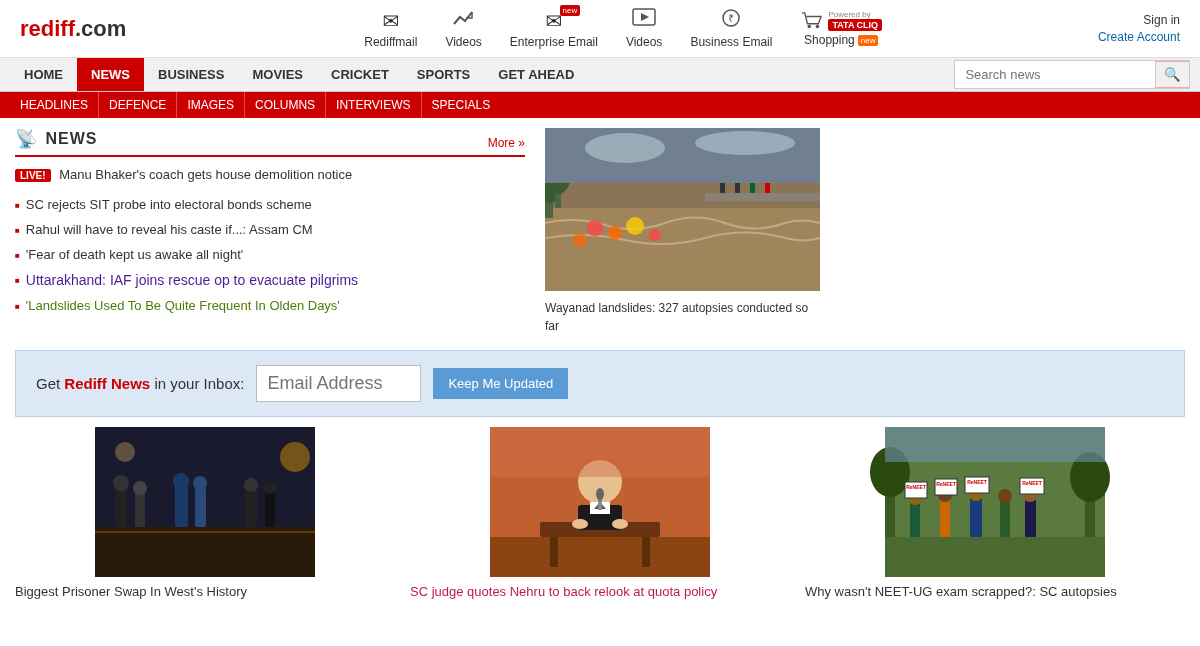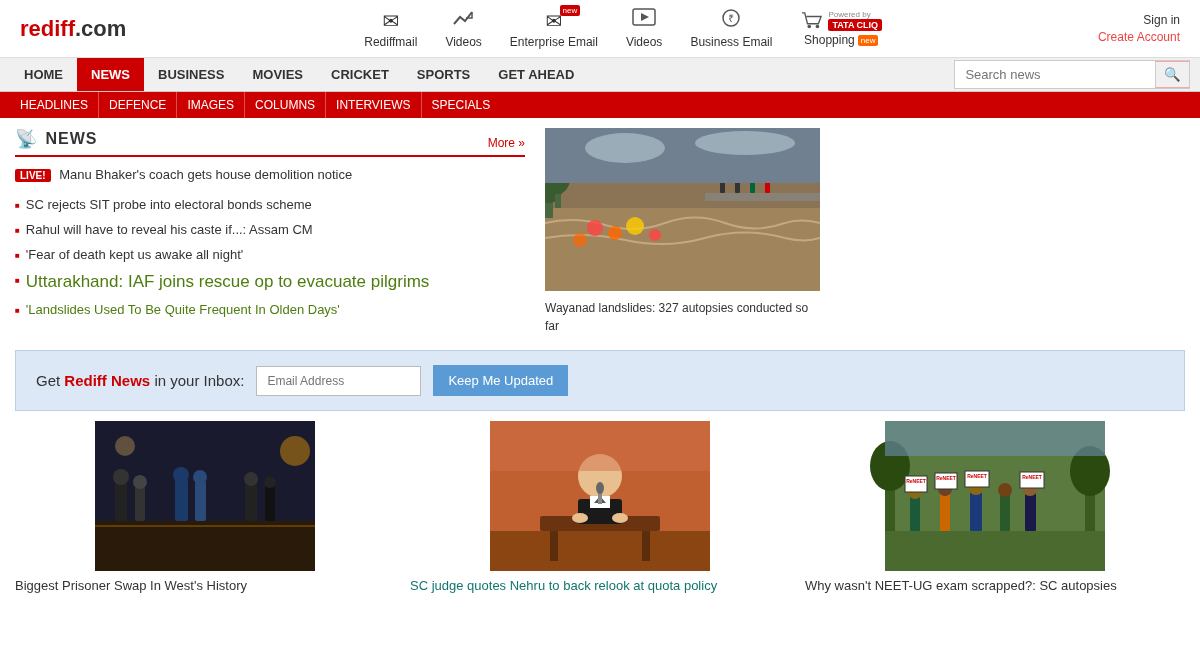--- a/index.html
+++ b/index.html
@@ -63,21 +63,21 @@
         </div>
       </span>
       <span style="display:flex;align-items:center;gap:3px;">
         <span>Shopping</span>
         <span style="background:#ff6600;color:white;font-size:8px;padding:1px 3px;border-radius:2px;">new</span>
       </span>
     </div>
   </div>
   <div style="display:flex;flex-direction:column;align-items:flex-end;font-size:12px;gap:3px;">
     <a href="#" style="color:#333;text-decoration:none;">Sign in</a>
-    <a href="#" style="color:#ef4444;text-decoration:none;margin-left:18px;">Create Account</a>
+    <a href="#" style="color:#0369a1;text-decoration:none;margin-left:18px;">Create Account</a>
   </div>
 </div>
 
 <div style="background:#f0f0f0; border-bottom:1px solid #ccc; display:flex; align-items:center; padding:0 10px;">
   <a href="#" style="padding:9px 14px;font-size:13px;font-weight:bold;color:#333;text-decoration:none;">HOME</a>
   <a href="#" style="padding:9px 14px;font-size:13px;font-weight:bold;color:white;text-decoration:none;background:#cc0000;">NEWS</a>
   <a href="#" style="padding:9px 14px;font-size:13px;font-weight:bold;color:#333;text-decoration:none;">BUSINESS</a>
   <a href="#" style="padding:9px 14px;font-size:13px;font-weight:bold;color:#333;text-decoration:none;">MOVIES</a>
   <a href="#" style="padding:9px 14px;font-size:13px;font-weight:bold;color:#333;text-decoration:none;">CRICKET</a>
   <a href="#" style="padding:9px 14px;font-size:13px;font-weight:bold;color:#333;text-decoration:none;">SPORTS</a>
@@ -123,21 +123,21 @@
       <li style="padding:5px 0;display:flex;align-items:flex-start;gap:6px;">
         <span style="color:#cc0000;font-size:8px;margin-top:4px;flex-shrink:0;">■</span>
         <a href="#" style="color:#333;text-decoration:none;font-size:13px;">Rahul will have to reveal his caste if...: Assam CM</a>
       </li>
       <li style="padding:5px 0;display:flex;align-items:flex-start;gap:6px;">
         <span style="color:#cc0000;font-size:8px;margin-top:4px;flex-shrink:0;">■</span>
         <a href="#" style="color:#333;text-decoration:none;font-size:13px;">'Fear of death kept us awake all night'</a>
       </li>
       <li style="padding:5px 0;display:flex;align-items:flex-start;gap:6px;">
         <span style="color:#cc0000;font-size:8px;margin-top:4px;flex-shrink:0;">■</span>
-        <a href="#" style="color:#4d7c0f;text-decoration:none;font-size:17px;">Uttarakhand: IAF joins rescue op to evacuate pilgrims</a>
+        <a href="#" style="color:#4c1d95;text-decoration:none;font-size:14px;">Uttarakhand: IAF joins rescue op to evacuate pilgrims</a>
       </li>
       <li style="padding:5px 0;display:flex;align-items:flex-start;gap:6px;">
         <span style="color:#cc0000;font-size:8px;margin-top:4px;flex-shrink:0;">■</span>
         <a href="#" style="color:#4d7c0f;text-decoration:none;font-size:13px;">'Landslides Used To Be Quite Frequent In Olden Days'</a>
       </li>
     </ul>
   </div>
 
   <div style="width:280px;">
     <div style="cursor:pointer;">
@@ -180,21 +180,21 @@
     </div>
     <p style="font-size:12px;color:#333;margin-top:5px;line-height:1.5;">Wayanad landslides: 327 autopsies conducted so far</p>
   </div>
 
 </div>
 
 <div style="margin:5px 15px 10px 15px;background:#dce8f5;border:1px solid #b8d0e8;padding:14px 20px;display:flex;align-items:center;gap:12px;">
   <span style="font-size:15px;white-space:nowrap;">
     <span>Get </span><span style="color:#cc0000;font-weight:bold;">Rediff News</span><span> in your Inbox:</span>
   </span>
-  <input type="text" style="border: 1px solid rgb(187, 187, 187); padding: 7px 10px; font-size: 12px; width: 165px; color: rgb(170, 170, 170); outline: none;" placeholder="Email Address">
+  <input type="text" style="border: 1px solid rgb(187, 187, 187); padding: 7px 10px; font-size: 18px; width: 165px; color: rgb(170, 170, 170); outline: none;" placeholder="Email Address">
   <button style="background:#5b9bd5;color:white;border:none;padding:8px 15px;font-size:13px;cursor:pointer;white-space:nowrap;">Keep Me Updated</button>
 </div>
 
 <div style="display:flex;gap:15px;padding:0 15px 20px 15px;">
 
   <div style="flex:1;">
     <div style="cursor:pointer;height:150px;overflow:hidden;">
       <svg width="100%" height="150" viewBox="0 0 220 150">
         <rect width="220" height="150" fill="#1a1a2e"></rect>
 
@@ -242,21 +242,21 @@
 
         <rect x="108" y="68" width="4" height="15" fill="#888"></rect>
         <ellipse cx="110" cy="67" rx="4" ry="6" fill="#666"></ellipse>
 
         <ellipse cx="90" cy="97" rx="8" ry="5" fill="#e8c090"></ellipse>
         <ellipse cx="130" cy="97" rx="8" ry="5" fill="#e8c090"></ellipse>
 
         <rect y="0" width="220" height="50" fill="#d4704a" opacity="0.5"></rect>
       </svg>
     </div>
-    <p style="font-size:13px;color:#0f766e;margin-top:6px;line-height:1.4;">SC judge quotes Nehru to back relook at quota policy</p>
+    <p style="font-size:13px;color:#be185d;margin-top:6px;line-height:1.4;">SC judge quotes Nehru to back relook at quota policy</p>
   </div>
 
   <div style="flex:1;">
     <div style="cursor:pointer;height:150px;overflow:hidden;">
       <svg width="100%" height="150" viewBox="0 0 220 150">
         <rect width="220" height="150" fill="#5a7a40"></rect>
 
         <rect y="110" width="220" height="40" fill="#4a6a30"></rect>
 
         <rect x="0" y="50" width="10" height="60" fill="#3a5a20"></rect>

